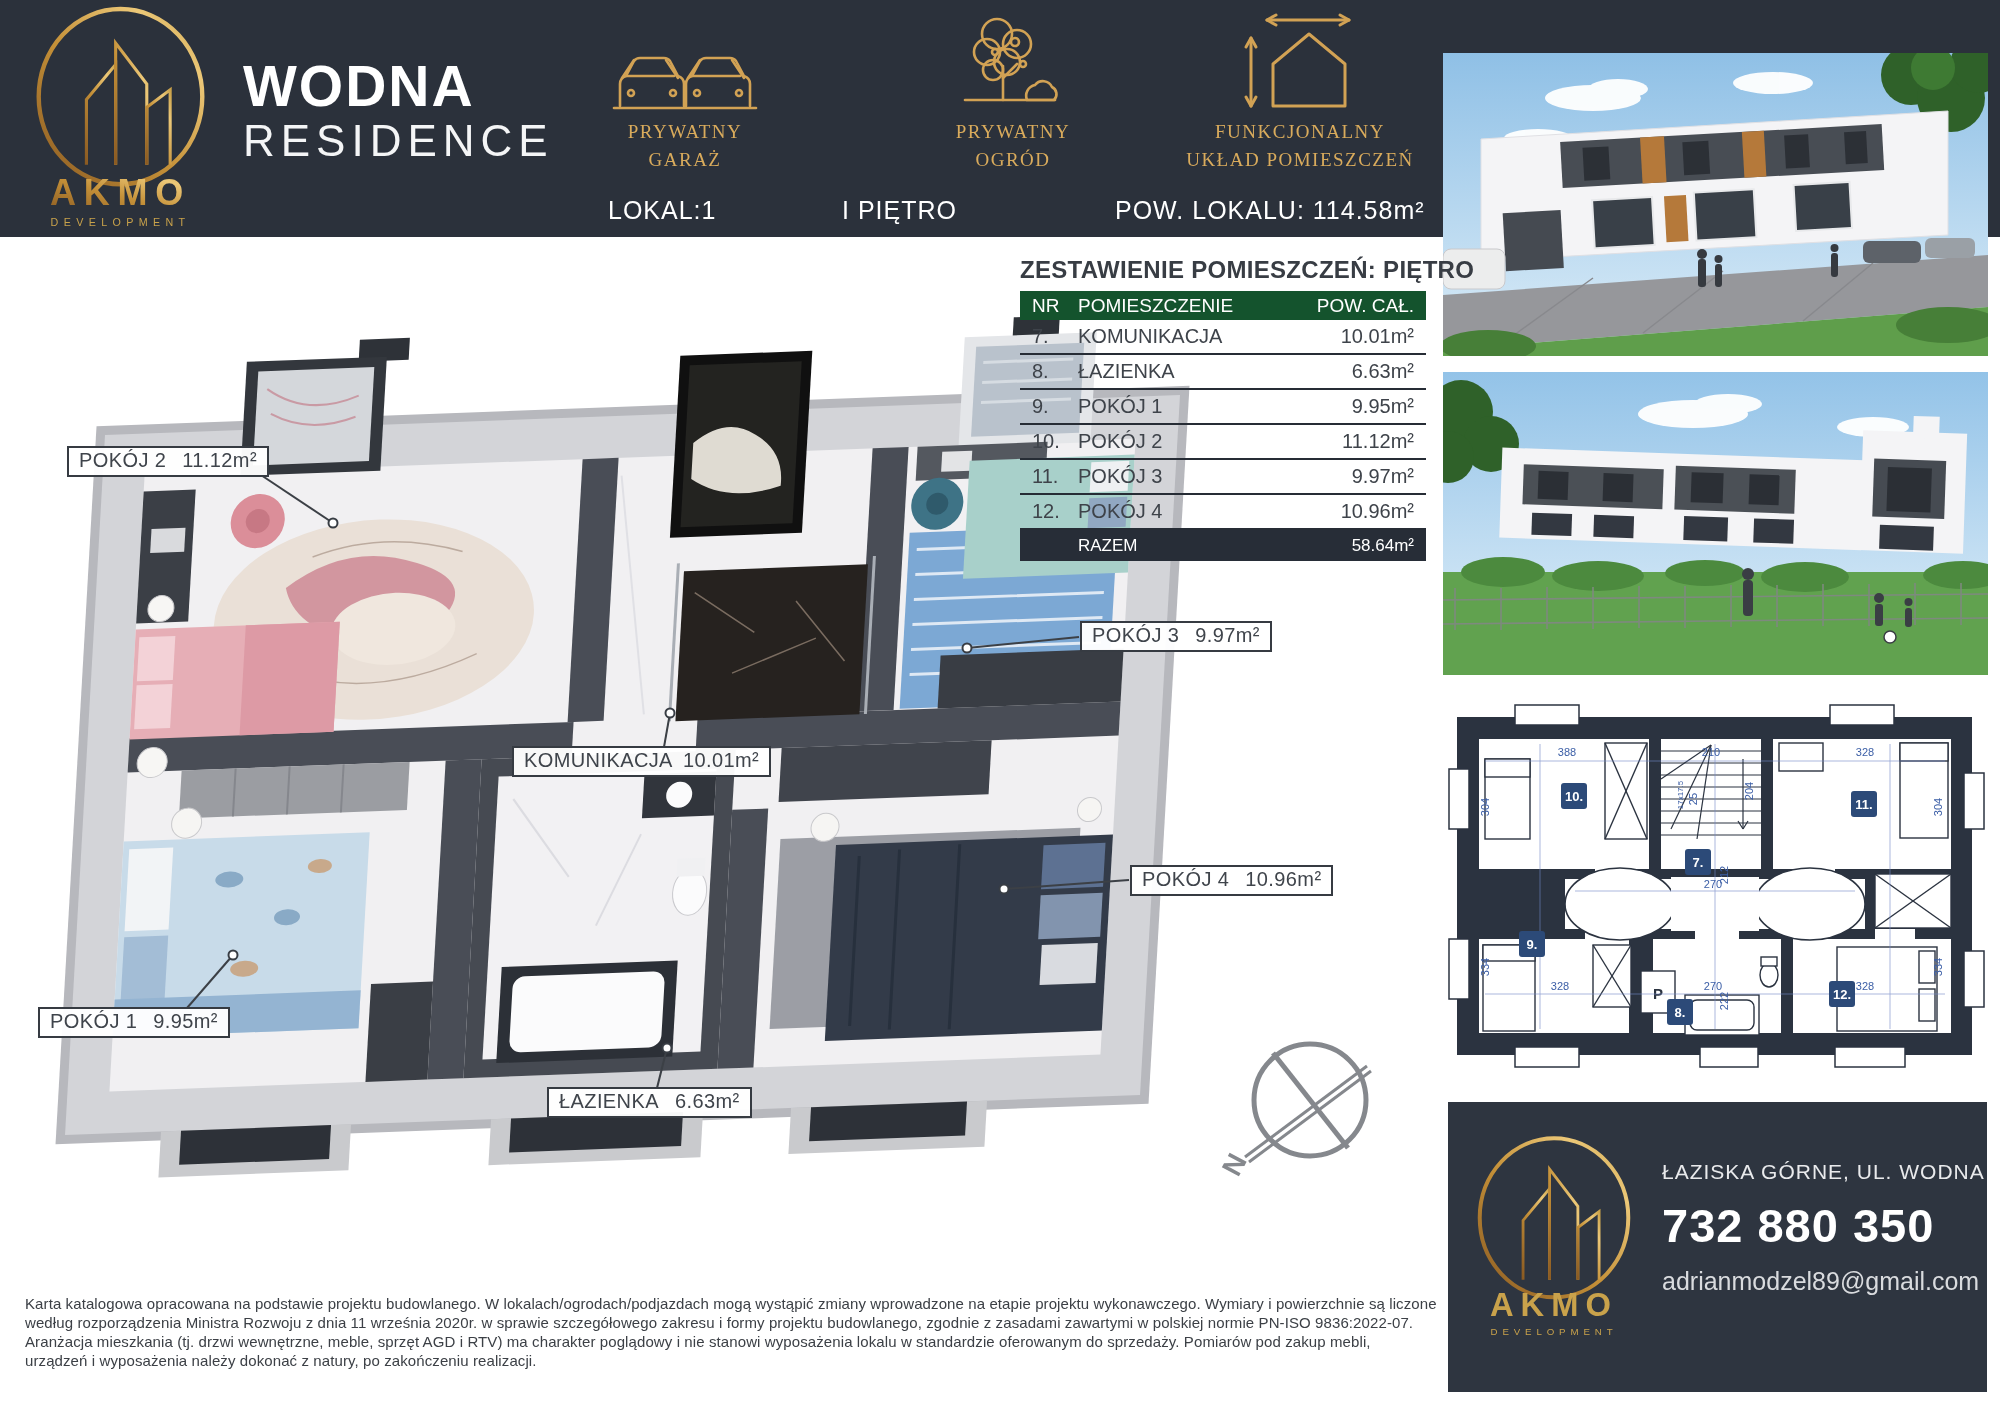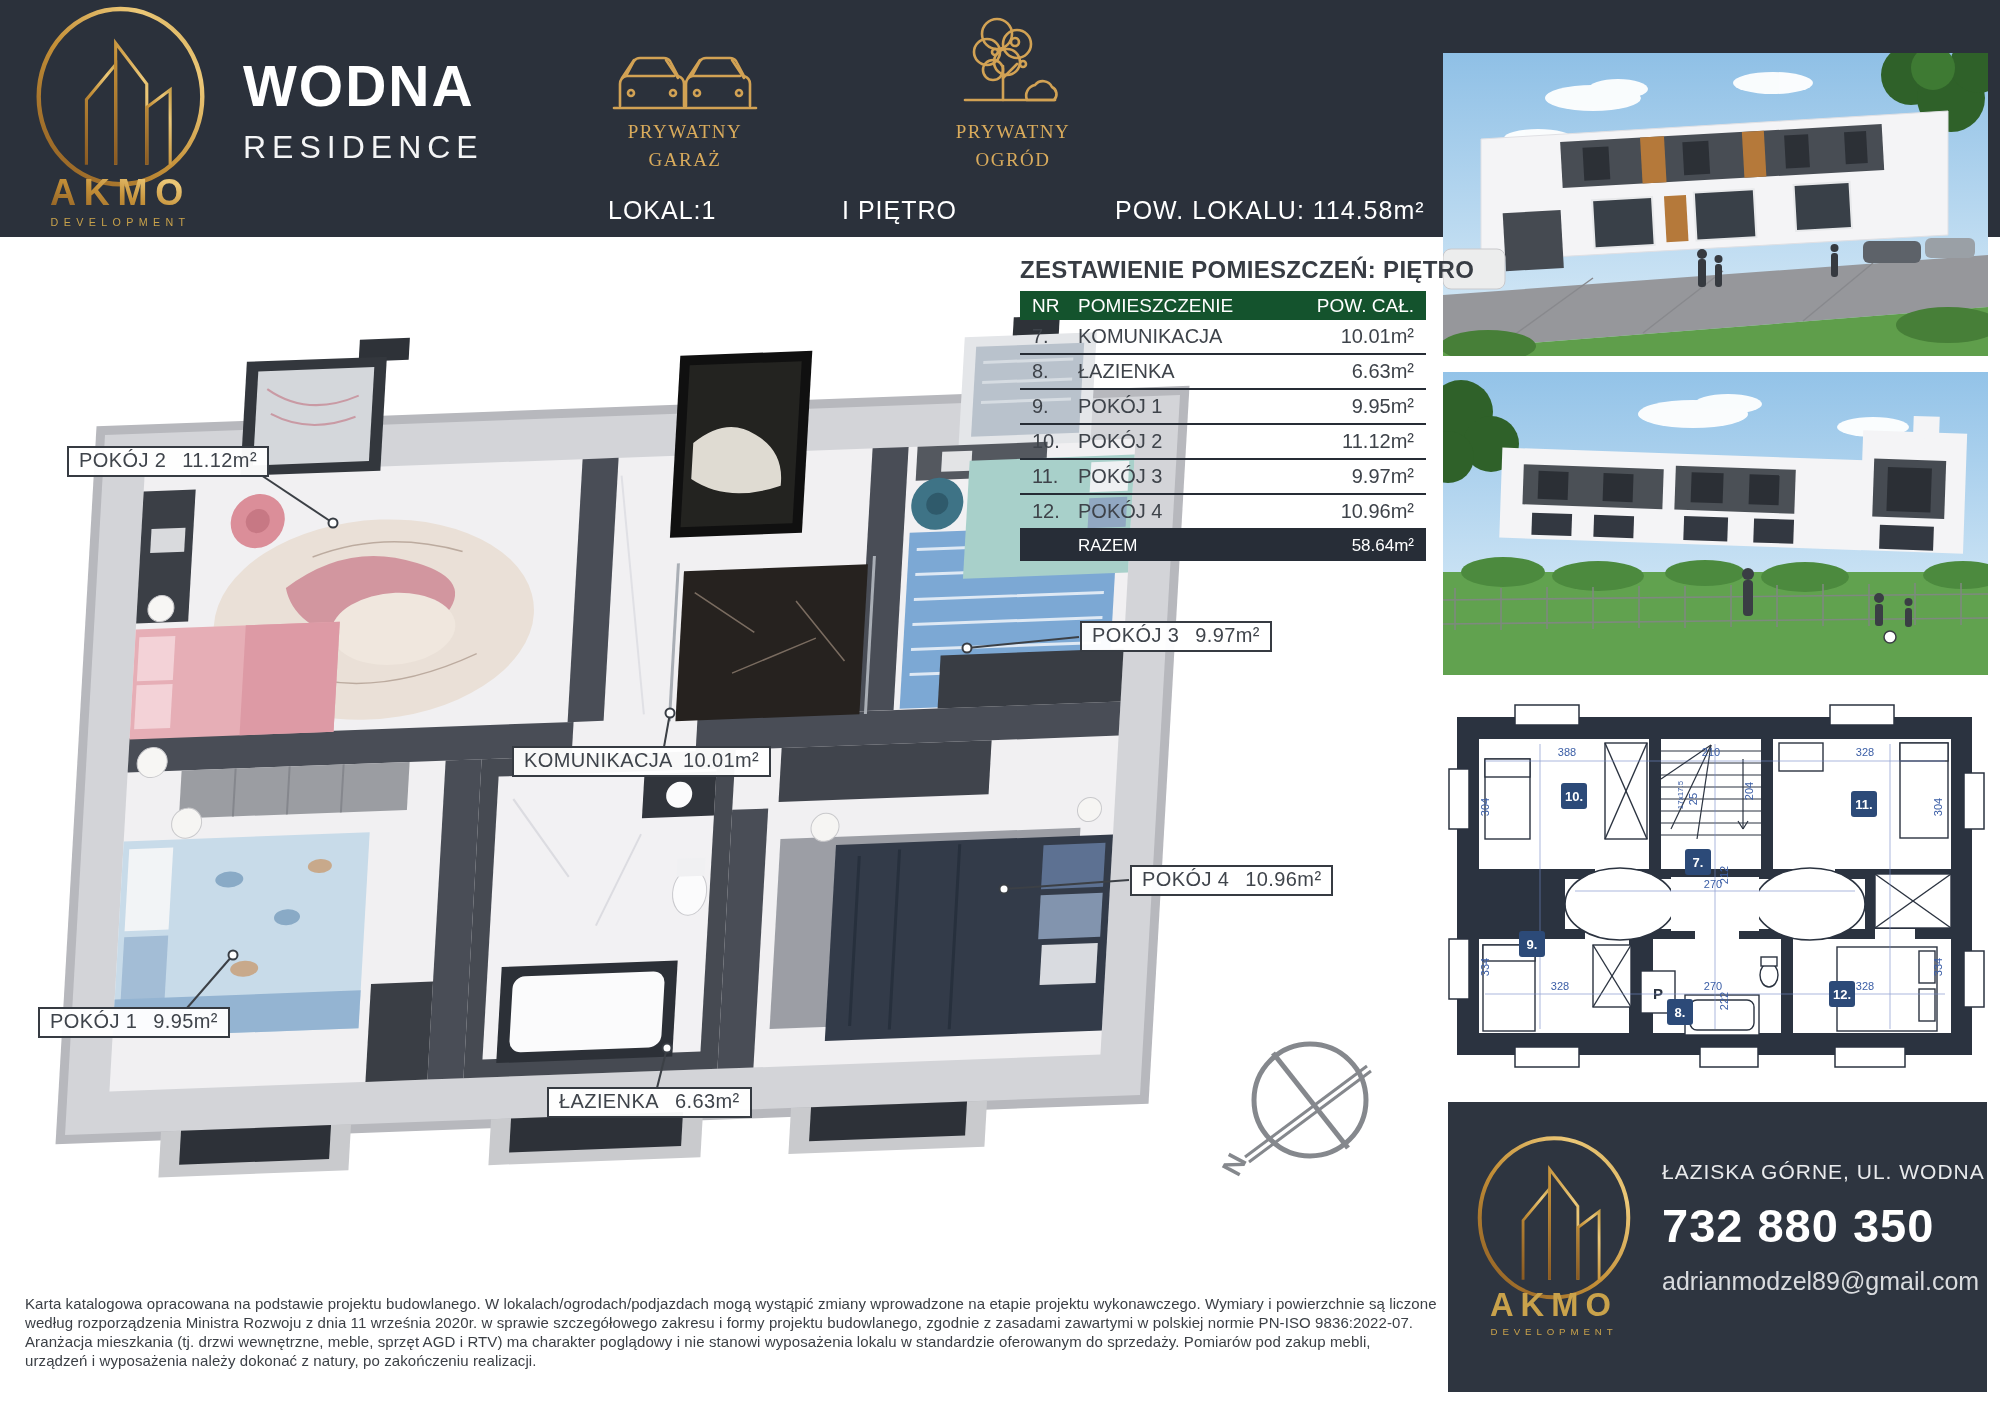--- a/index.html
+++ b/index.html
@@ -3,21 +3,21 @@
 <meta charset="utf-8">
 <style>
   html,body{margin:0;padding:0;background:#fff;}
   .page{position:relative;width:2000px;height:1414px;background:#ffffff;overflow:hidden;
         font-family:"Liberation Sans", sans-serif;}
   
   .hdr{position:absolute;left:0;top:0;width:2000px;height:237px;background:#2b313b;}
   .brand-logo{position:absolute;left:28px;top:6px;}
   .hdr-title{position:absolute;left:243px;top:58px;color:#fff;}
   .hdr-title .t1{font-size:57px;font-weight:bold;letter-spacing:2px;line-height:1;}
-  .hdr-title .t2{font-size:32px;font-weight:300;letter-spacing:6px;line-height:1;margin-top:16px;color:#f4f5f6;}
+  .hdr-title .t2{font-size:44px;font-weight:300;letter-spacing:6px;line-height:1;margin-top:4px;color:#f4f5f6;}
   .feature{position:absolute;top:0;height:185px;}
   .feature .flabel{position:absolute;top:118px;left:0;right:0;text-align:center;
       font-family:"Liberation Serif", serif;color:#d9ab5c;font-size:19px;letter-spacing:1.5px;line-height:1.45;}
   .hdr-info{position:absolute;top:196px;color:#fff;font-size:25px;font-weight:400;letter-spacing:1px;}
   
   .plan-label{position:absolute;display:inline-flex;gap:16px;background:rgba(255,255,255,.96);
       border:2px solid #363b42;padding:1px 10px 3px;font-size:20px;color:#3f444b;
       white-space:nowrap;z-index:6;letter-spacing:.4px;}
   
   .rooms-table{position:absolute;left:1020px;top:256px;width:406px;z-index:7;}
@@ -118,20 +118,35 @@
         <circle cx="64" cy="30" r="4"></circle>
           <circle cx="44" cy="40" r="3"></circle>
           <circle cx="72" cy="52" r="3"></circle>
       </svg>
       <div class="flabel">
         <div>PRYWATNY</div>
           <div>OGRÓD</div>
       </div>
     </div>
 
+    <div class="feature" style="left:1160px;width:280px;">
+      <svg width="126" height="100" viewBox="0 0 126 100" style="position:absolute;left:77px;top:12px" fill="none" stroke="#d2a254" stroke-width="3" stroke-linecap="round" stroke-linejoin="round">
+        <path d="M36,94 V52 L72,22 L108,52 V94 Z"></path>
+        <path d="M30,8 H112"></path>
+          <path d="M30,8 l9,-5 M30,8 l9,5"></path>
+          <path d="M112,8 l-9,-5 M112,8 l-9,5"></path>
+        <path d="M14,26 V94"></path>
+          <path d="M14,26 l-5,9 M14,26 l5,9"></path>
+          <path d="M14,94 l-5,-9 M14,94 l5,-9"></path>
+      </svg>
+      <div class="flabel">
+        <div>FUNKCJONALNY</div>
+          <div>UKŁAD POMIESZCZEŃ</div>
+      </div>
+    </div>
 
     <div class="hdr-info" style="left:608px;">LOKAL:1</div>
     <div class="hdr-info" style="left:842px;">I PIĘTRO</div>
     <div class="hdr-info" style="left:1115px;">POW. LOKALU: 114.58m²</div>
   </div>
 
   <svg width="1445" height="1053" viewBox="0 237 1445 1053" style="position:absolute;left:0;top:237px;z-index:2;">
     <g transform="matrix(1,-0.0372,-0.0571,1,105,435)">
 
       <rect x="-9" y="-9" width="1093" height="718" fill="#b7b8bd"></rect>

